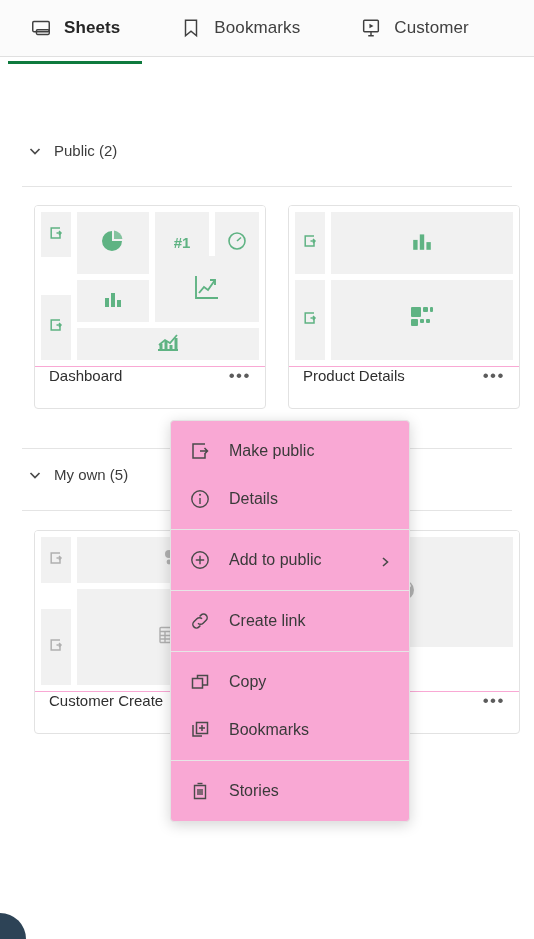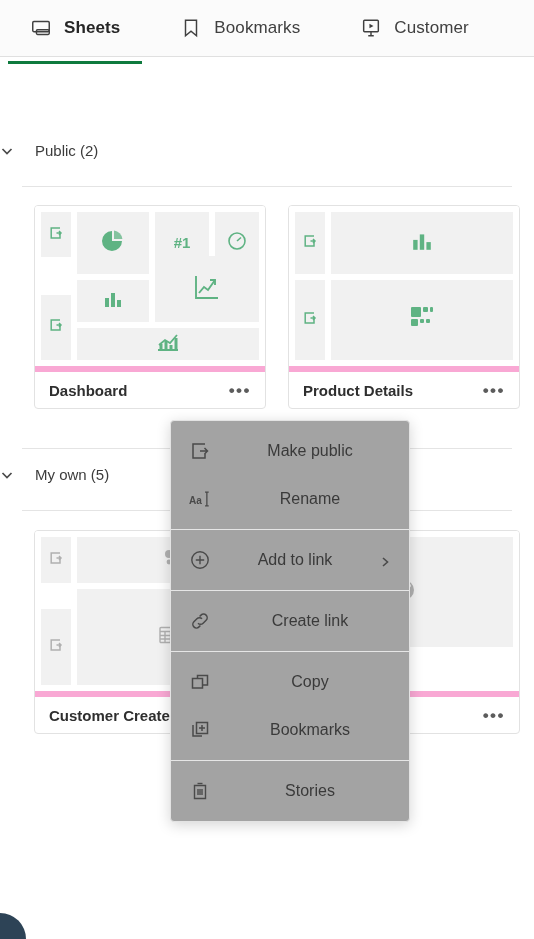--- a/index.html
+++ b/index.html
@@ -26,22 +26,22 @@
   .tab .tlabel { font-size:17px; color:#404040; letter-spacing:.1px; }
   .tab.active .tlabel { font-weight:bold; color:#262626; }
   .tab.active::after {
     content:""; position:absolute; left:8px; right:8px; bottom:0;
     height:3px; background:#0e7a3e;
   }
   .tabicon { width:22px; height:22px; color:#404040; display:block; }
 
   
   .section-head {
-    display:flex; align-items:center; gap:21px;
-    cursor:pointer;
+    display:flex; align-items:center; gap:12px;
+    padding-left:28px; cursor:pointer;
   }
   .section-head .chev { width:14px; height:14px; color:#4a4a4a; }
   .section-title { font-size:15px; color:#3c3c3c; }
   .hr { height:1px; background:#e4e4e4; margin:0 22px; }
 
   
   .cardrow { display:flex; gap:22px; padding:0 34px; }
   .card {
     width:232px; background:#fff;
     border:1px solid #e2e2e2; border-radius:4px;
@@ -49,42 +49,40 @@
   }
   .thumb {
     height:160px; background:#fff; padding:6px;
     display:flex; gap:6px;
   }
   .thumb-left { width:30px; display:flex; flex-direction:column; gap:6px; }
   .thumb-main { flex:1; display:flex; flex-direction:column; gap:6px; }
   .tile { background:#f1f1f1; display:flex; align-items:center; justify-content:center; }
   .trow { display:flex; gap:6px; }
   .cardfoot {
-    height:42px; border-top:6px solid #f9a8d4;
-    display:flex; align-items:center; justify-content:space-between;
+    height:42px; border-top:1px solid #f9a8d4;
+    display:flex; align-items:flex-start; justify-content:space-between;
     padding:0 14px;
-    font-weight:bold;
   }
   .cardname { font-size:15px; color:#2f2f2f; white-space:nowrap; }
   .dots { font-size:17px; color:#5c5c5c; letter-spacing:1.5px; cursor:pointer; line-height:1; }
   .grn { color:#5fb383; }
   .gry { color:#b0b0b0; }
   .kpitext { font-size:15px; font-weight:bold; color:#5fb383; }
 
   
   .menu {
     position:absolute; left:170px; top:420px;
     width:240px;
-    background:#a3a3a3;
+    background:#f9a8d4;
     border:1px solid #e3e3e3;
     border-radius:4px;
     box-shadow:0 3px 14px rgba(0,0,0,.17);
     padding:6px 0;
     z-index:40;
-    text-align:center;
   }
   .mi {
     display:flex; align-items:center; gap:18px;
     height:48px; padding:0 18px;
     font-size:16px; color:#3a3a3a;
     cursor:pointer; position:relative;
   }
   .mi .mlabel { flex:1; }
   .mi .micon { width:22px; height:22px; flex:0 0 22px; color:#4a4a4a; display:block; }
   .mdiv { height:1px; background:#e6e6e6; margin:6px 0; }
@@ -368,41 +366,42 @@
       <span class="micon">
         <svg viewBox="0 0 22 22" fill="none" stroke="currentColor" stroke-width="1.5">
           <path d="M16 4H4v14h12v-4"></path>
             <path d="M11 11h7M15.5 8l3 3-3 3"></path>
         </svg>
       </span>
       <span class="mlabel">Make public</span>
     </div>
 
 
-    <div class="mi">
-      <span class="micon" style="display:flex;align-items:center;">
-        <svg viewBox="0 0 24 22" fill="none" stroke="currentColor" stroke-width="1.4">
-          <text x="0" y="16" font-family="Liberation Sans, sans-serif" font-size="11" font-weight="bold" fill="currentColor" stroke="none">Aa</text>
-          <path d="M19.5 3.5v15M17.5 3.5h4M17.5 18.5h4"></path>
-        </svg>
-      </span>
-      <span class="mlabel">Rename</span>
-    </div>
-
+
+    <div class="mi">
+      <span class="micon">
+        <svg viewBox="0 0 22 22" fill="none" stroke="currentColor" stroke-width="1.4">
+          <circle cx="11" cy="11" r="8.2"></circle>
+            <path d="M11 10v6"></path>
+            <circle cx="11" cy="6.8" r="1" fill="currentColor" stroke="none"></circle>
+        </svg>
+      </span>
+      <span class="mlabel">Details</span>
+    </div>
 
     <div class="mdiv"></div>
 
     <div class="mi">
       <span class="micon">
         <svg viewBox="0 0 22 22" fill="none" stroke="currentColor" stroke-width="1.4">
           <circle cx="11" cy="11" r="8.2"></circle>
             <path d="M11 6.8v8.4M6.8 11h8.4"></path>
         </svg>
       </span>
-      <span class="mlabel">Add to link</span>
+      <span class="mlabel">Add to public</span>
       <span class="submark">
         <svg viewBox="0 0 12 12" fill="none" stroke="currentColor" stroke-width="1.6">
           <path d="M4 2l4.5 4L4 10"></path>
         </svg>
       </span>
     </div>
 
     <div class="mdiv"></div>
 
     <div class="mi">

